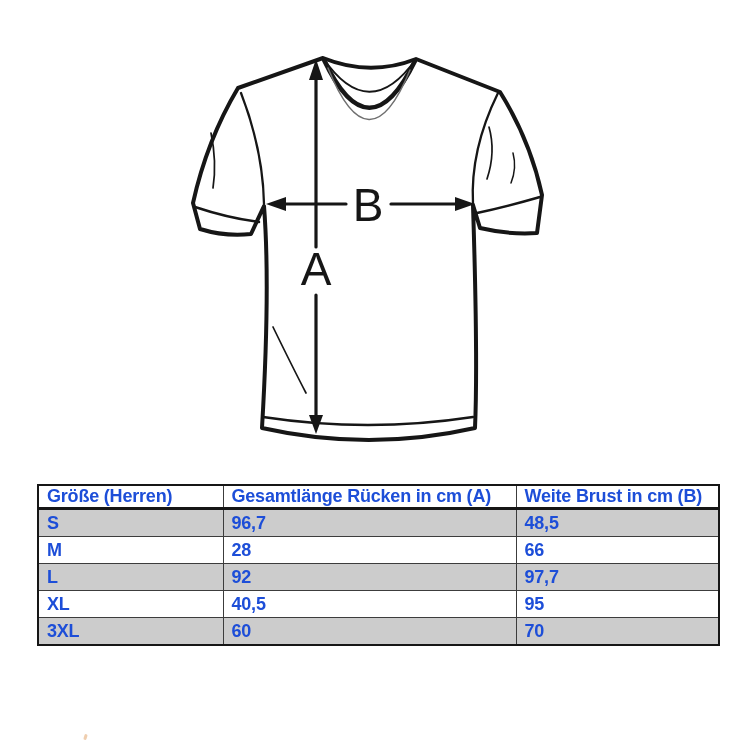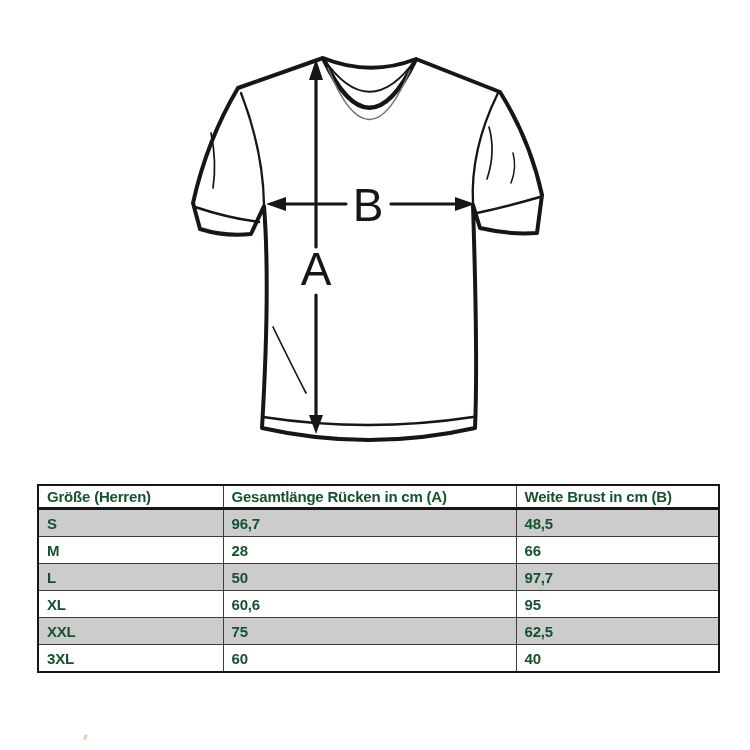--- a/index.html
+++ b/index.html
@@ -13,23 +13,23 @@
     font-weight:400;
     fill:#161616;
   }
   .size-table-wrap{position:absolute;left:37px;top:484px;width:681px;}
   table.size-table{
     width:100%;
     border-collapse:collapse;
     table-layout:fixed;
     border:2px solid #161616;
     font-family:"Liberation Sans",sans-serif;
-    font-size:15px;
+    font-size:18px;
     font-weight:bold;
-    color:#14532d;
+    color:#1d4ed8;
     letter-spacing:-0.2px;
   }
   table.size-table th, table.size-table td{
     border:1.5px solid #3c3c3c;
     padding:0 4px 0 8px;
     text-align:left;
     vertical-align:middle;
     white-space:nowrap;
     overflow:hidden;
   }
@@ -122,36 +122,31 @@
           <td>96,7</td>
           <td>48,5</td>
         </tr>
         <tr>
           <td>M</td>
           <td>28</td>
           <td>66</td>
         </tr>
         <tr>
           <td>L</td>
-          <td>50</td>
+          <td>92</td>
           <td>97,7</td>
         </tr>
         <tr>
           <td>XL</td>
-          <td>60,6</td>
+          <td>40,5</td>
           <td>95</td>
-        </tr>
-        <tr>
-          <td>XXL</td>
-          <td>75</td>
-          <td>62,5</td>
         </tr>
         <tr>
           <td>3XL</td>
           <td>60</td>
-          <td>40</td>
+          <td>70</td>
         </tr>
       </tbody>
     </table>
   </div>
 
   <div class="speck"></div>
 </div>
 
 </body></html>

